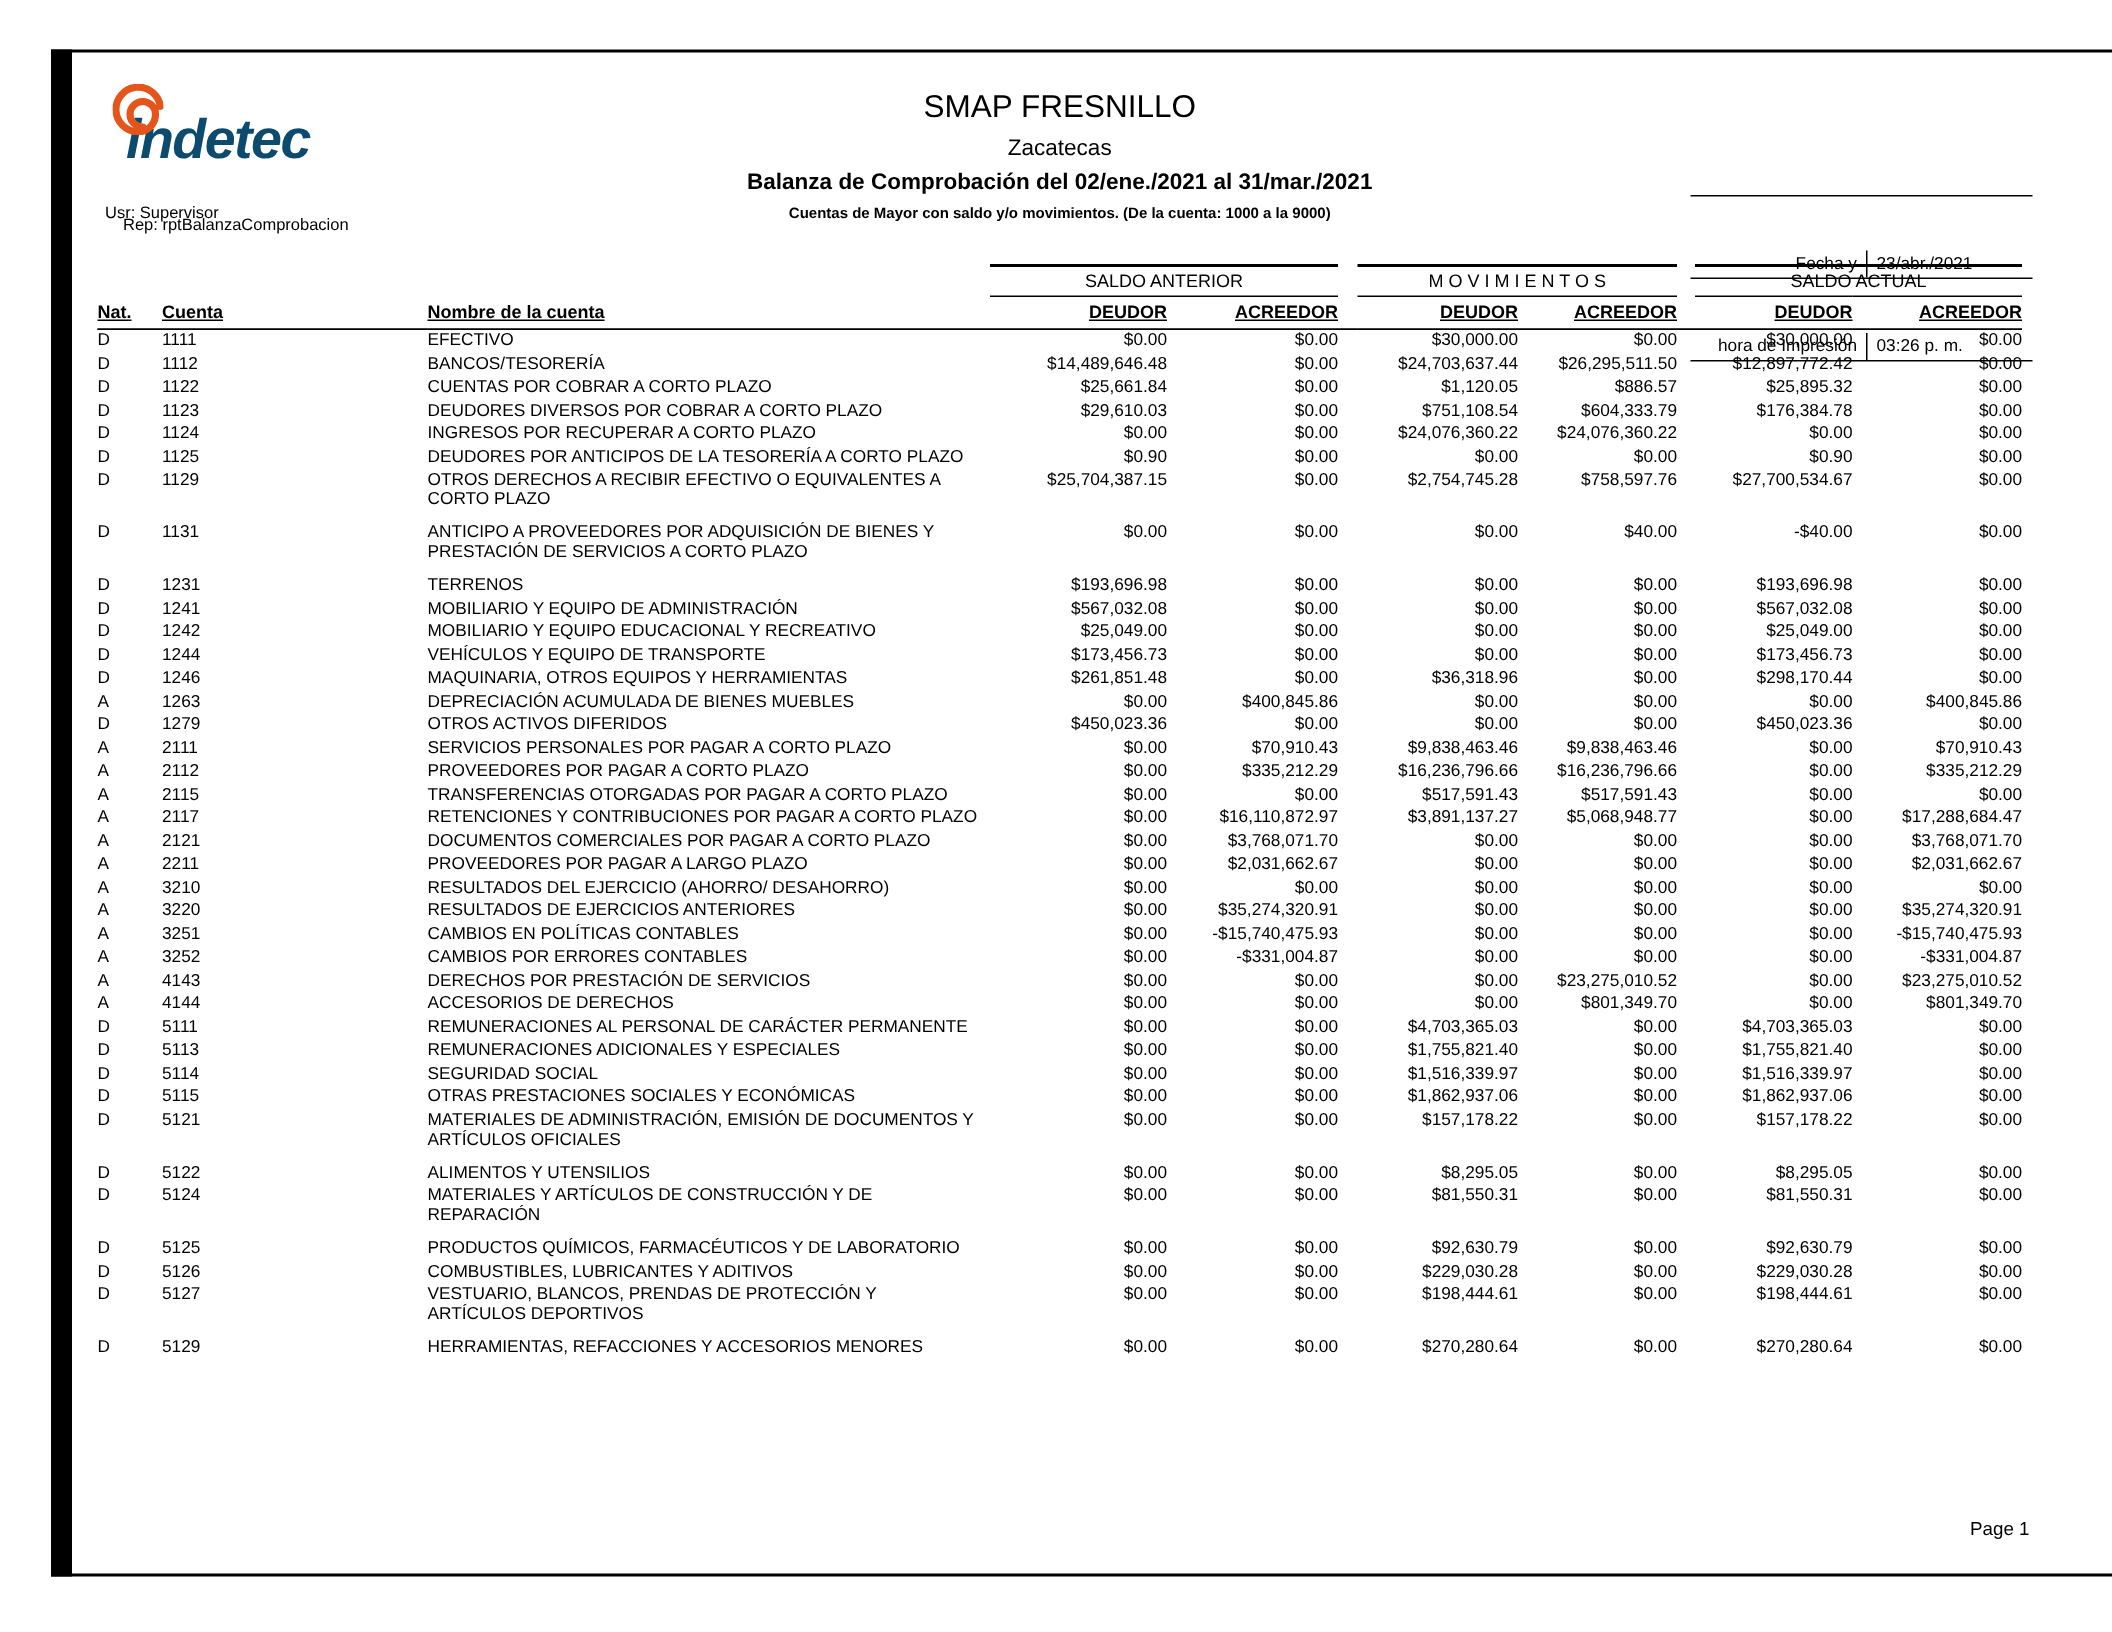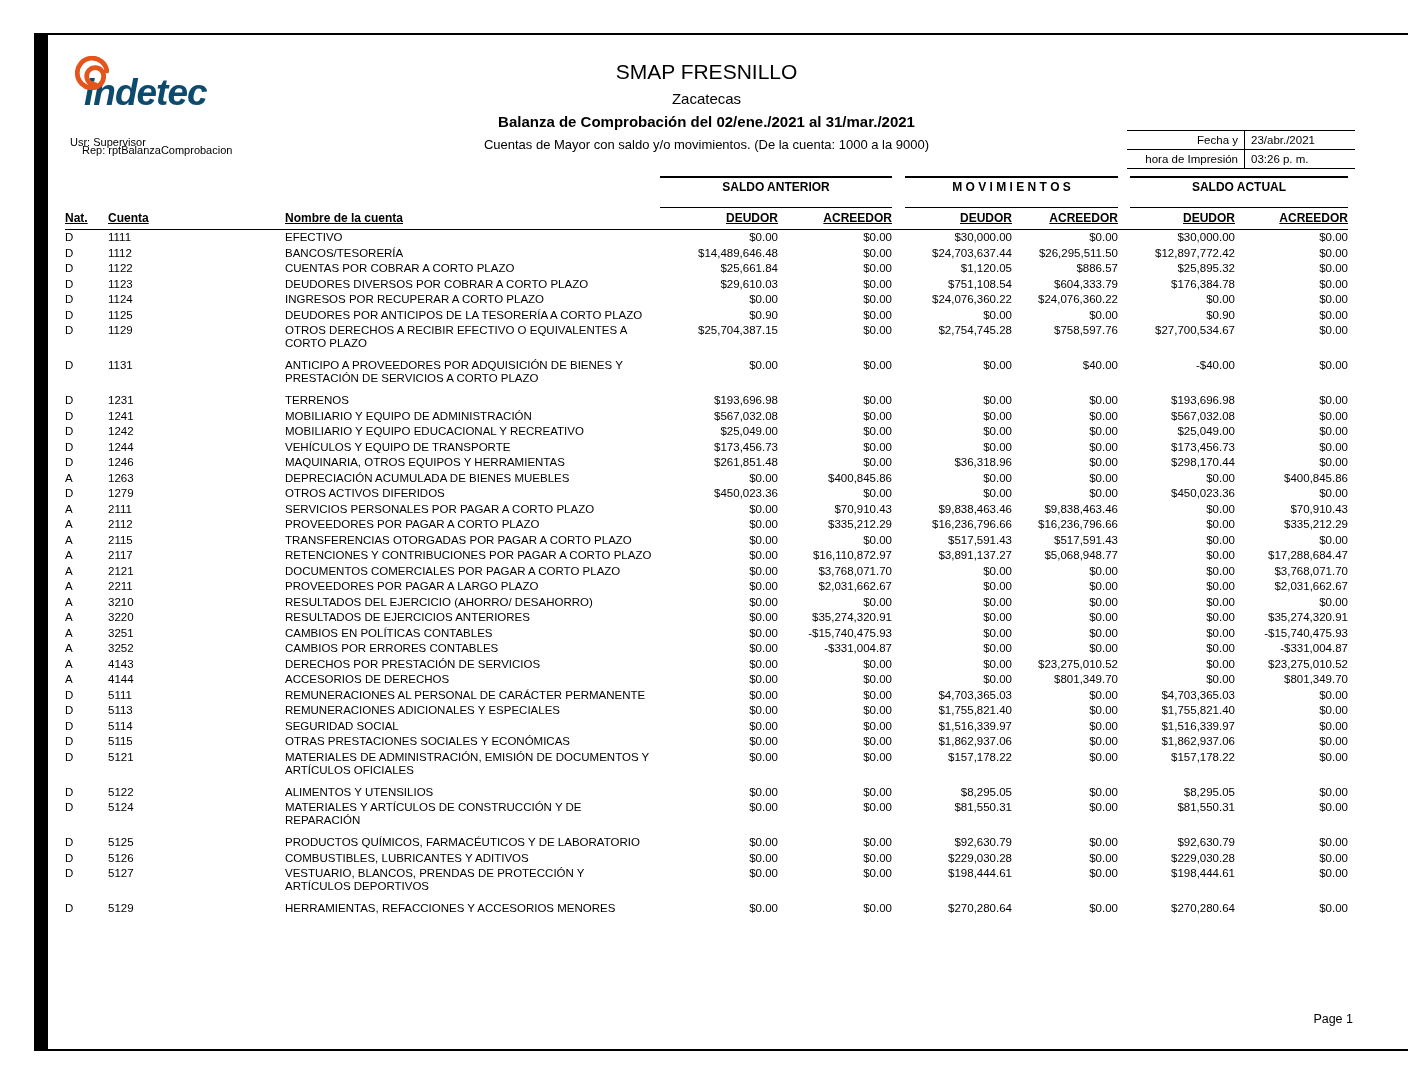--- a/index.html
+++ b/index.html
@@ -22,33 +22,33 @@
 
   
   .usr-label { position:absolute; left:70px; top:136px; font-size:11px; }
   .rep-label { position:absolute; left:82px; top:144px; font-size:11px; }
 
   
   .title-block { position:absolute; left:65px; top:60px; width:1283px; text-align:center; }
   .title    { font-size:21px;   font-weight:normal; }
   .subtitle { font-size:15px;   font-weight:normal; margin-top:6px; }
   .report-title    { font-size:15px;   font-weight:bold; margin-top:6px; }
-  .report-subtitle { font-size:13px; font-weight:normal; margin-top:7px; }
+  .report-subtitle { font-size:10px; font-weight:bold; margin-top:7px; }
 
   
   .fecha-box { position:absolute; right:53px; top:130px; width:228px; border-top:1px solid #000; font-size:11.5px; }
-  .fecha-row { display:flex; border-bottom:1px solid #000; }
+  .fecha-row { display:flex; border-bottom:1px solid #000;margin-top:36px; }
   .fecha-label { flex:0 0 118px; text-align:right; padding:3px 6px 3px 0; border-right:1px solid #000; }
   .fecha-value { padding:3px 0 3px 6px; }
 
   
   .report-table { position:absolute; left:65px; top:176px; width:1283px; border-collapse:collapse; table-layout:fixed; }
   .report-table th, .report-table td { vertical-align:top; }
 
-  tr.grouphead th { font-size:12px; font-weight:bold; padding:2px 0 13px; }
+  tr.grouphead th { font-size:12px; font-weight:normal; padding:2px 0 3px; }
   tr.grouphead th.group { border-top:2px solid #000; border-bottom:1.5px solid #000; text-align:center; }
 
   tr.colhead th { font-size:12px; font-weight:bold; text-align:right; padding:3px 0 4px; border-bottom:1.5px solid #000;text-decoration:underline; }
   tr.colhead th.left { text-align:left; }
 
   .report-table tbody td { font-size:11.5px; line-height:13px; padding:1px 0 1.5px; }
   td.col-nat    { text-align:left; }
   td.col-cuenta { text-align:left; }
   td.col-nombre { text-align:left; padding-right:8px !important; }
   td.num { text-align:right; white-space:nowrap; }

